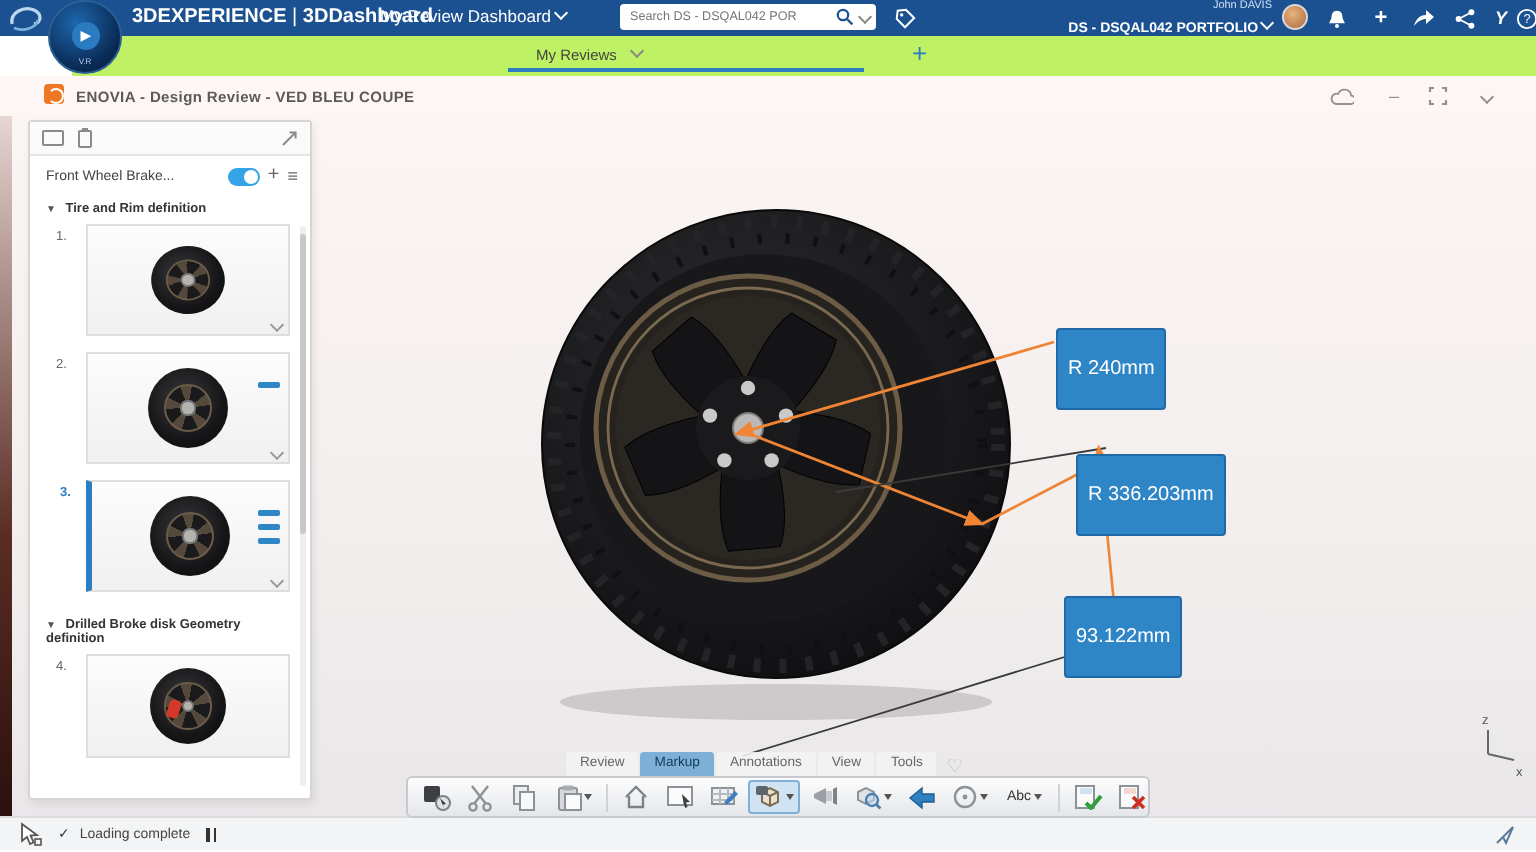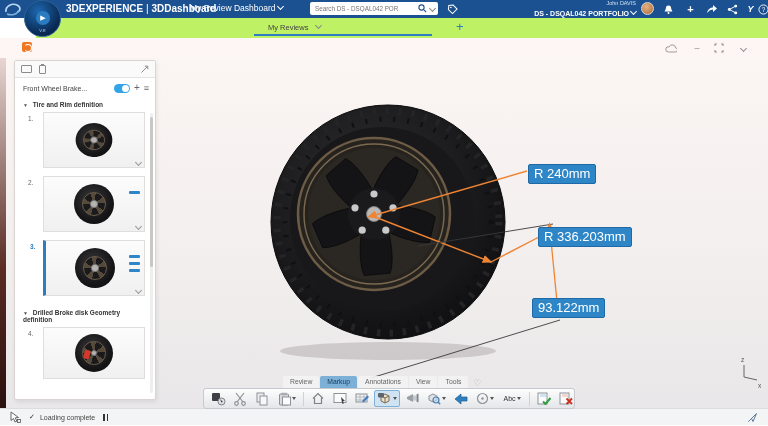--- a/index.html
+++ b/index.html
@@ -83,21 +83,21 @@
         background:repeating-conic-gradient(from 10deg,#1a1a1d 0 42deg,#55493c 42deg 72deg);}
   .mini-wheel .hub{position:absolute;inset:41%;border-radius:50%;background:#b5b3b0;border:1px solid #777;box-sizing:border-box;}
   .tchips{position:absolute;right:4px;top:10px;}
   .tchips div{width:11px;height:3px;background:#2e86c6;border-radius:1px;margin:4px 0;}
   .caliper{position:absolute;left:9px;top:16px;width:6px;height:9px;background:#d4382a;border-radius:2px;transform:rotate(18deg);}
   .pscroll{position:absolute;right:2px;top:52px;width:3px;height:280px;background:#efeeee;border-radius:2px;}
   .pscroll .thumb{position:absolute;left:0;top:4px;width:3px;height:150px;background:#c9c7c6;border-radius:2px;}
 
   
   .viewport{position:absolute;left:156px;top:0;width:612px;height:350px;}
-  .chip{position:absolute;background:#2e86c6;color:#fff;font-size:13px;padding:2px 5px;
+  .chip{position:absolute;background:#2e86c6;color:#fff;font-size:10px;padding:14px 5px;
         border-radius:2px;border:1px solid #1f6aa6;white-space:nowrap;line-height:1.1;}
 
   
   .ribbontabs{position:absolute;left:283px;top:374px;height:14px;display:flex;align-items:flex-end;gap:1px;z-index:8;}
   .rtab{font-size:6.8px;color:#666;background:rgba(244,243,243,.9);padding:2px 7px 3px 7px;border-radius:2px 2px 0 0;}
   .rtab.active{background:#7cb0d6;color:#14395c;}
   .rheart{font-size:9px;color:#b9b9b9;margin-left:4px;}
   .toolbar{position:absolute;left:203px;top:388px;width:372px;height:21px;z-index:8;
         background:linear-gradient(180deg,#fdfdfd,#e4e6e9);border:1px solid #c6c9cd;border-radius:3px;
         display:flex;align-items:center;padding:0 4px;box-sizing:border-box;gap:2px;}
@@ -202,20 +202,21 @@
       <path d="M3 7.5 L3 10 L6 7.5 Z" fill="#9a9a9a"></path>
     </svg>
   </nav>
   <div class="compass">
     <div class="play">▶</div>
     <div class="vr">V.R</div>
   </div>
 
   <div class="apphdr">
     <div class="enovia-logo"></div>
+    <div class="apptitle">ENOVIA - Design Review - VED BLEU COUPE</div>
     <div class="hdricon" style="left:664px">
       <svg width="12" height="9" viewBox="0 0 12 9">
         <path d="M3.5 8 a2.6 2.6 0 1 1 .6 -5.1 a3.4 3.4 0 0 1 6.5 .9 a2.1 2.1 0 0 1 -.4 4.2 Z" fill="none" stroke="#909090" stroke-width="0.9"></path>
       </svg>
     </div>
     <div class="hdricon" style="left:690px">–</div>
     <div class="hdricon" style="left:712px">
       <svg width="10" height="10" viewBox="0 0 10 10">
         <path d="M1 3 V1 H3 M7 1 H9 V3 M9 7 V9 H7 M3 9 H1 V7" fill="none" stroke="#909090" stroke-width="1.1"></path>
       </svg>

